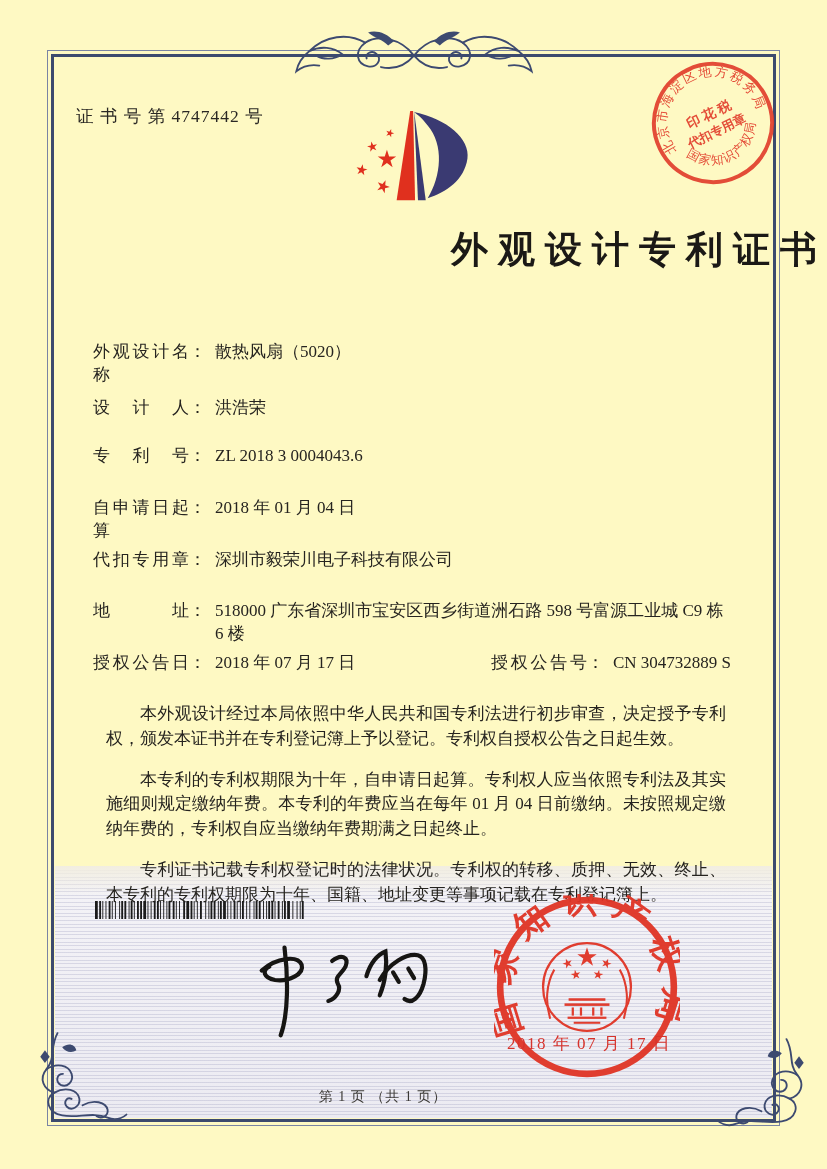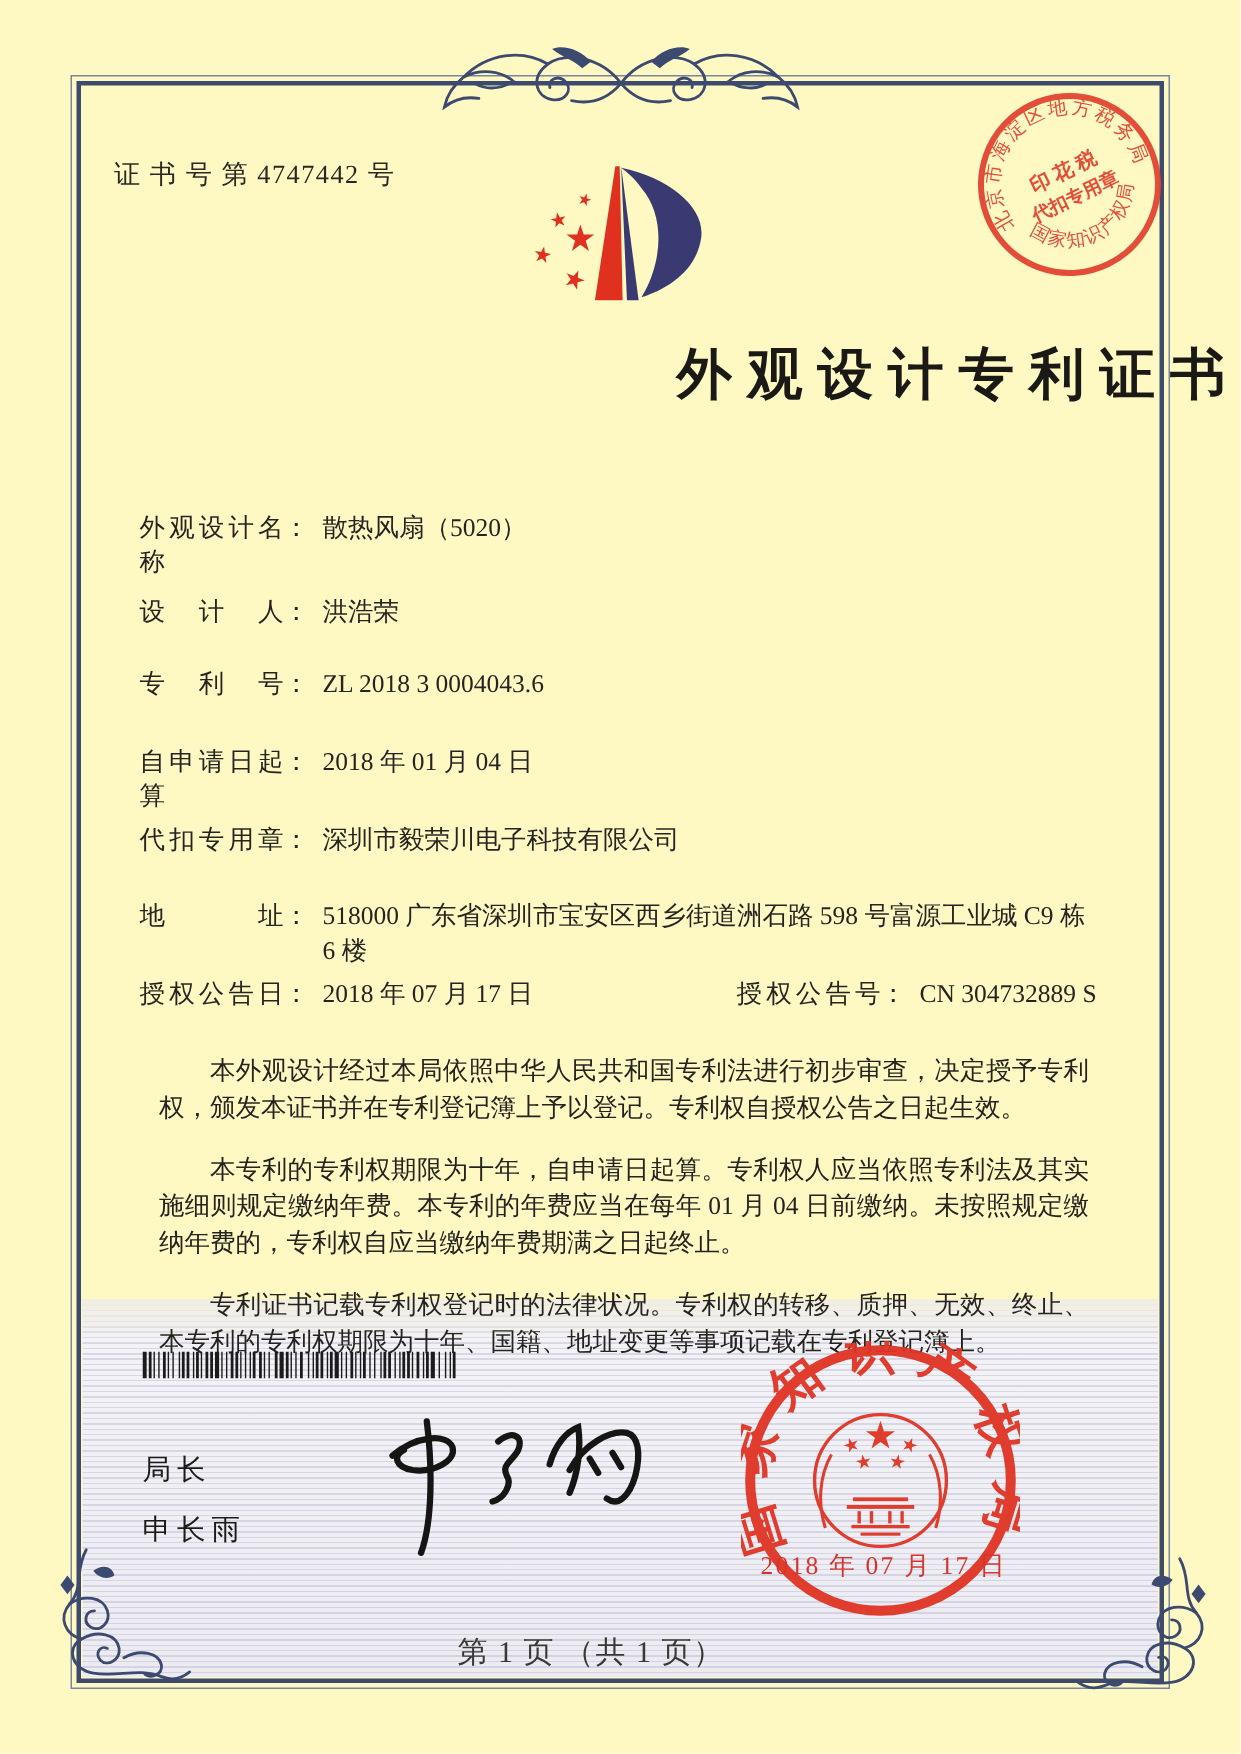--- a/index.html
+++ b/index.html
@@ -43,22 +43,22 @@
   .body-text{position:absolute;left:90px;top:686px;width:652px;font-size:17px;
     line-height:24.8px;text-align:justify;color:#25231f;}
   .body-text p{margin:16px;text-indent:2em;}
   
   .barcode{position:absolute;left:95px;top:901px;width:212px;height:18px;fill:#1b1b1b;}
   .signoff{position:absolute;left:95px;top:967px;font-size:19px;letter-spacing:4px;color:#1d1b18;}
   .signoff .name{margin-top:14px;}
   .signature{position:absolute;left:233px;top:940px;width:204px;height:100px;}
   .seal{position:absolute;left:494px;top:894px;width:186px;height:186px;opacity:.95;}
   .seal-date{position:absolute;left:507px;top:1032px;font-size:17px;letter-spacing:1.5px;color:#d6332c;white-space:nowrap;}
-  .footer{position:absolute;left:283px;top:1088px;width:200px;text-align:right;
-    font-size:20px;letter-spacing:1px;color:#3a3834;}
+  .footer{position:absolute;left:283px;top:1088px;width:200px;text-align:center;
+    font-size:14px;letter-spacing:1px;color:#3a3834;}
   svg text{font-family:"Liberation Serif","DejaVu Serif",serif;}
 </style>
 </head>
 <body>
 
 <div class="page">
 
   <div class="frame-outer"></div>
   <div class="frame-inner"></div>
 
@@ -226,24 +226,20 @@
       <rect x="182.70" y="0" width="1.85" height="18"></rect>
       <rect x="186.90" y="0" width="0.92" height="18"></rect>
       <rect x="189.00" y="0" width="1.85" height="18"></rect>
       <rect x="192.15" y="0" width="2.77" height="18"></rect>
       <rect x="197.40" y="0" width="0.92" height="18"></rect>
       <rect x="201.60" y="0" width="0.92" height="18"></rect>
       <rect x="204.75" y="0" width="0.92" height="18"></rect>
       <rect x="206.85" y="0" width="1.85" height="18"></rect>
     </svg>
 
-  <div class="signoff">
-    <div>局长</div>
-    <div class="name">申长雨</div>
-  </div>
 
   <svg class="signature" viewBox="0 0 210 105">
     <g fill="none" stroke="#161513" stroke-width="4.4" stroke-linecap="round">
       <path d="M28,32 C44,18 66,16 70,26 C73,36 56,44 42,42 C30,40 28,32 36,28"></path>
       <path d="M52,8 C56,40 56,78 48,100"></path>
       <path d="M102,22 C112,14 120,18 116,28 C112,36 104,38 108,46 C112,52 106,62 98,64"></path>
       <path d="M138,38 C142,24 150,15 158,12 C160,26 158,44 152,58"></path>
       <path d="M152,42 C162,24 180,14 192,16 C200,18 202,30 198,46 C194,60 186,68 178,62"></path>
       <path d="M166,34 L172,44"></path>
       <path d="M182,30 L188,40"></path>

